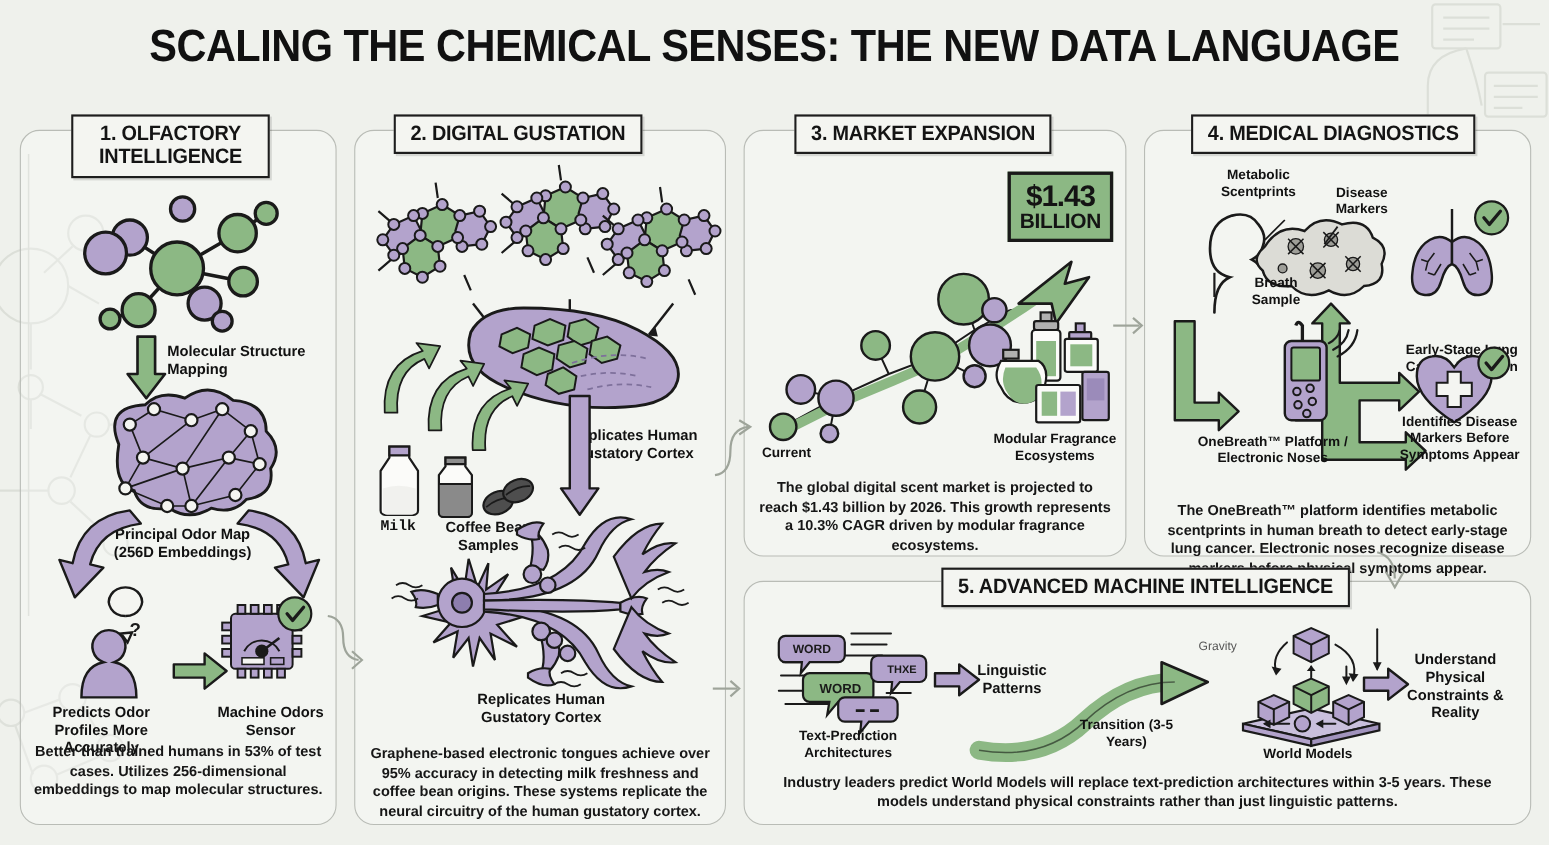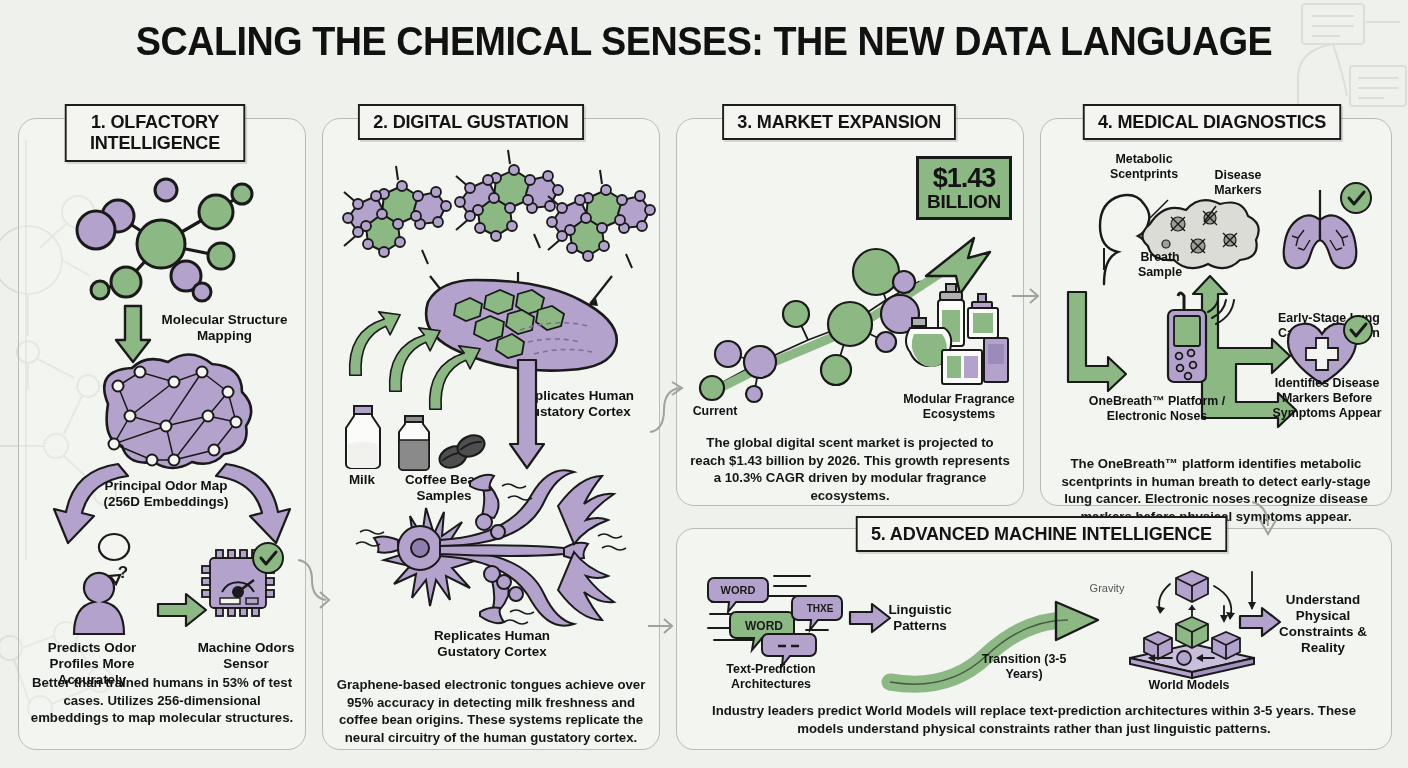--- a/index.html
+++ b/index.html
@@ -162,21 +162,21 @@
     <circle cx="136" cy="120" r="9" fill="#b3a3cc"></circle>
     <circle cx="60" cy="110" r="15" fill="#8cb884"></circle>
     <circle cx="34" cy="118" r="9" fill="#8cb884"></circle>
     <circle cx="100" cy="18" r="11" fill="#b3a3cc"></circle>
   </g>
 </svg>
 
 <svg class="fig" style="left:116px; top:306px;" width="34" height="56" viewBox="0 0 34 56">
   <path d="M9 0 H25 V34 H34 L17 56 L0 34 H9 Z" fill="#8cb884" stroke="#1a1a1a" stroke-width="2.4" stroke-linejoin="round"></path>
 </svg>
-<div class="lbl" style="left:152px; top:312px; width:145px; text-align:center;">Molecular Structure Mapping</div>
+<div class="lbl" style="left:152px; top:312px; width:145px; text-align:left;">Molecular Structure Mapping</div>
 
 <svg class="fig" style="left:78px; top:364px;" width="176" height="116" viewBox="0 0 176 116">
   <path d="M30 40 q-14 -34 24 -36 q14 -14 36 -6 q22 -16 44 2 q30 2 30 28 q16 16 4 34 q4 24 -22 28 q-12 14 -32 8 q-20 12 -38 0 q-26 4 -32 -16 q-20 -6 -14 -42 Z" fill="#b3a3cc" stroke="#1a1a1a" stroke-width="2.6"></path>
   <g stroke="#1a1a1a" stroke-width="1.5" fill="none">
     <path d="M40 22 L62 8 L96 18 L124 8 L150 28 M40 22 L52 52 L96 18 M52 52 L88 62 L124 8 M88 62 L130 52 L150 28 M52 52 L36 80 L88 62 M88 62 L96 96 L130 52 M36 80 L74 96 L96 96 M150 28 L158 58 L130 52 M158 58 L136 86 L96 96"></path>
   </g>
   <g fill="#f4f5f1" stroke="#1a1a1a" stroke-width="2">
     <circle cx="62" cy="8" r="5.5"></circle>
       <circle cx="96" cy="18" r="5.5"></circle>
       <circle cx="124" cy="8" r="5.5"></circle>
@@ -335,21 +335,21 @@
 
 <svg class="fig" style="left:436px; top:430px;" width="52" height="40" viewBox="0 0 52 40">
   <g stroke="#1a1a1a" stroke-width="2">
     <ellipse cx="17" cy="27" rx="14" ry="10" fill="#4e4e4e" transform="rotate(-22 17 27)"></ellipse>
     <path d="M6 31 q11 -9 22 -8" fill="none" stroke="#1a1a1a" stroke-width="1.6"></path>
     <ellipse cx="35" cy="16" rx="14" ry="10" fill="#4e4e4e" transform="rotate(-22 35 16)"></ellipse>
     <path d="M24 20 q11 -9 22 -8" fill="none" stroke="#1a1a1a" stroke-width="1.6"></path>
   </g>
 </svg>
 
-<div class="lbl" style="left:326px; top:472px; width:72px;">Milk</div>
+<div class="lbl" style="left:326px; top:472px; width:72px;font-family:Liberation Mono, monospace;">Milk</div>
 <div class="lbl" style="left:390px; top:472px; width:108px;">Coffee Bean Samples</div>
 
 <svg class="fig" style="left:510px; top:360px;" width="34" height="108" viewBox="0 0 34 108">
   <path d="M8 0 H26 V84 H34 L17 108 L0 84 H8 Z" fill="#b3a3cc" stroke="#1a1a1a" stroke-width="2.2" stroke-linejoin="round"></path>
 </svg>
 
 <svg class="fig" style="left:352px; top:470px;" width="284" height="160" viewBox="0 0 284 160">
   <g fill="#b3a3cc" stroke="#1a1a1a" stroke-width="2">
     <path d="M62 72 l-4 -26 l12 20 l4 -28 l8 26 l10 -22 l-2 24 l20 -14 l-14 22 l26 -6 l-22 16 l26 6 l-26 8 l18 20 l-24 -12 l4 24 l-14 -20 l-6 26 l-4 -26 l-14 18 l4 -24 l-22 10 l16 -18 l-26 -6 l26 -8 Z"></path>
     <circle cx="68" cy="78" r="22"></circle>

